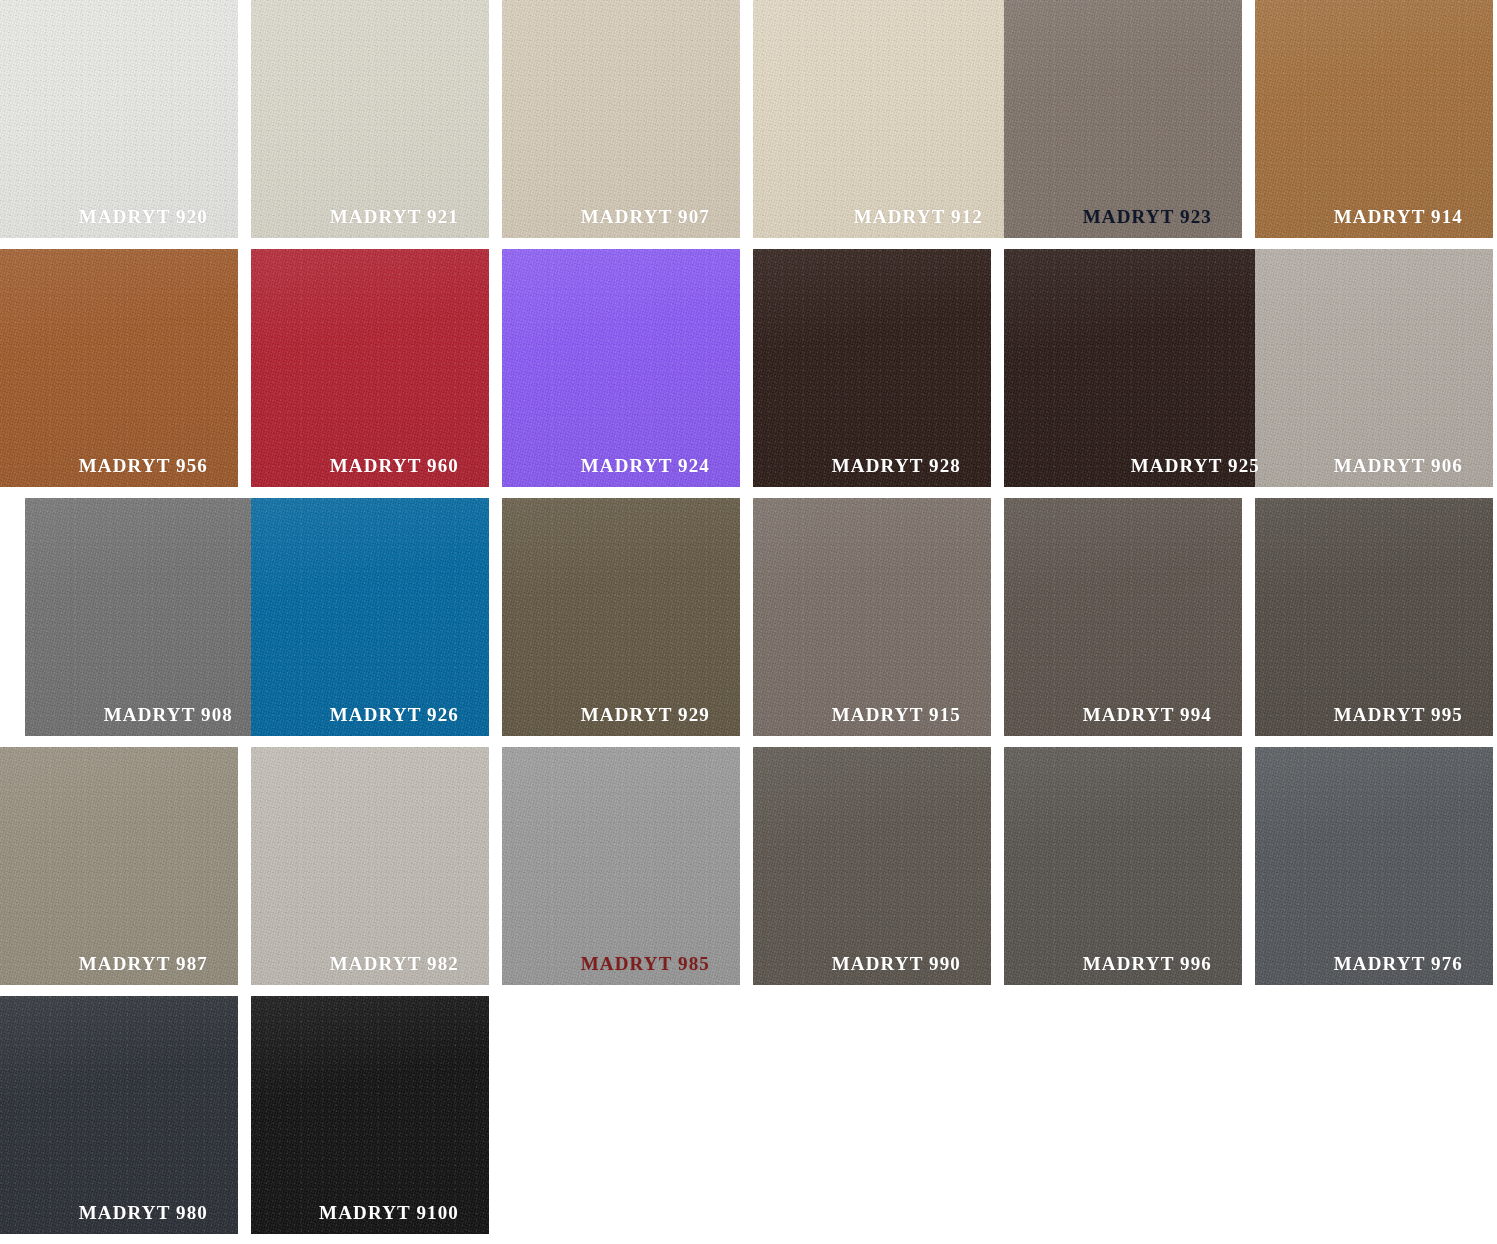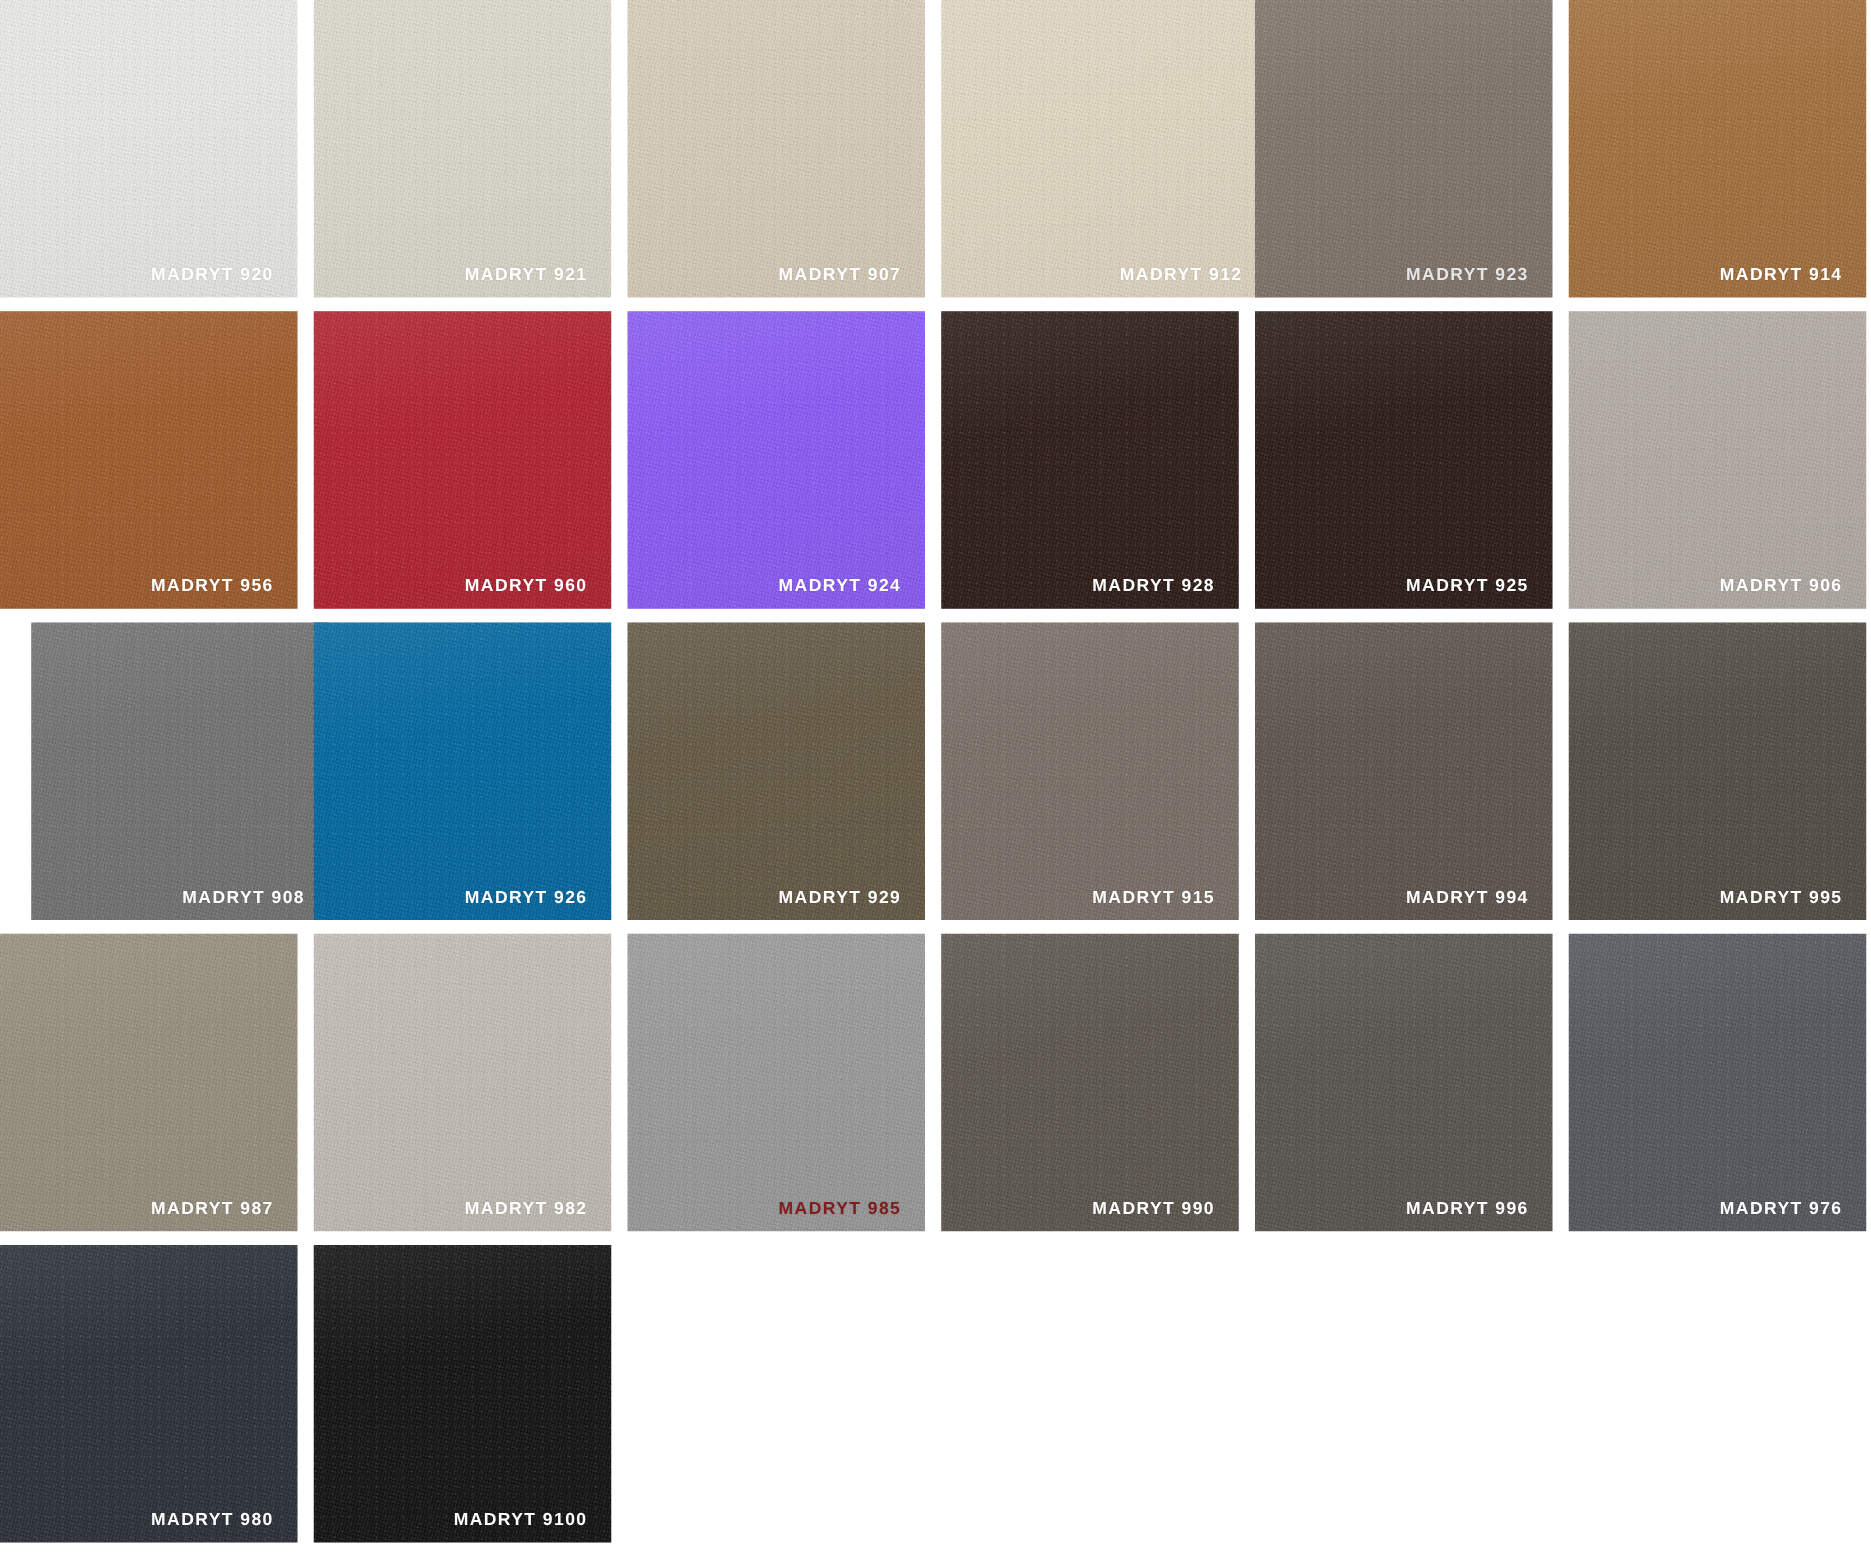--- a/index.html
+++ b/index.html
@@ -55,25 +55,25 @@
   }
   .swatch .sheen {
     position: absolute;
     inset: 0;
     pointer-events: none;
     background: linear-gradient(168deg, rgba(255,255,255,0.07) 0%, rgba(255,255,255,0.0) 38%, rgba(0,0,0,0.035) 100%);
   }
 
   .swatch-label {
     position: absolute;
-    right: 19px;
+    right: 30px;
     bottom: 12px;
     color: #ffffff;
-    font-family: Liberation Sans, sans-serif;
-    font-size: 14px;
+    font-family: Liberation Serif, serif;
+    font-size: 19px;
     font-weight: bold;
     letter-spacing: 1.15px;
     text-transform: uppercase;
     line-height: 1;
     white-space: nowrap;
     z-index: 3;
     text-shadow: 0 0 2px rgba(0,0,0,0.10);
   }
 </style>
 </head>
@@ -101,21 +101,21 @@
     <div class="swatch" style="background-color: rgb(226, 216, 195); padding-left: 22px;">
       <div class="grain"></div>
       <div class="grain2"></div>
       <div class="sheen"></div>
       <span class="swatch-label" style="color: rgb(255, 255, 255);">MADRYT 912</span>
     </div>
     <div class="swatch" style="background-color: rgb(129, 117, 108);">
       <div class="grain"></div>
       <div class="grain2"></div>
       <div class="sheen"></div>
-      <span class="swatch-label" style="color: #e5e5e5;">MADRYT 923</span>
+      <span class="swatch-label" style="color: #0f172a;">MADRYT 923</span>
     </div>
     <div class="swatch" style="background-color: rgb(164, 113, 62);">
       <div class="grain"></div>
       <div class="grain2"></div>
       <div class="sheen"></div>
       <span class="swatch-label" style="color: rgb(255, 255, 255);">MADRYT 914</span>
     </div>
     <div class="swatch" style="background-color: rgb(160, 92, 44);">
       <div class="grain"></div>
       <div class="grain2"></div>
@@ -133,21 +133,21 @@
       <div class="grain2"></div>
       <div class="sheen"></div>
       <span class="swatch-label" style="color: rgb(255, 255, 255);">MADRYT 924</span>
     </div>
     <div class="swatch" style="background-color: rgb(46, 29, 24);">
       <div class="grain"></div>
       <div class="grain2"></div>
       <div class="sheen"></div>
       <span class="swatch-label" style="color: rgb(255, 255, 255); margin-top: 48px;">MADRYT 928</span>
     </div>
-    <div class="swatch" style="background-color: rgb(43, 28, 24);">
+    <div class="swatch" style="background-color: rgb(43, 28, 24); padding-left: 48px;">
       <div class="grain"></div>
       <div class="grain2"></div>
       <div class="sheen"></div>
       <span class="swatch-label" style="color: rgb(255, 255, 255);">MADRYT 925</span>
     </div>
     <div class="swatch" style="background-color: rgb(179, 172, 164);">
       <div class="grain"></div>
       <div class="grain2"></div>
       <div class="sheen"></div>
       <span class="swatch-label" style="color: rgb(255, 255, 255);">MADRYT 906</span>

